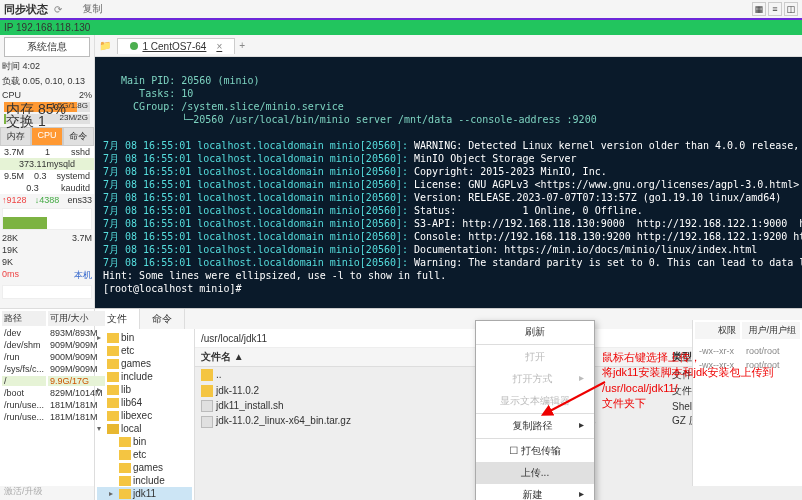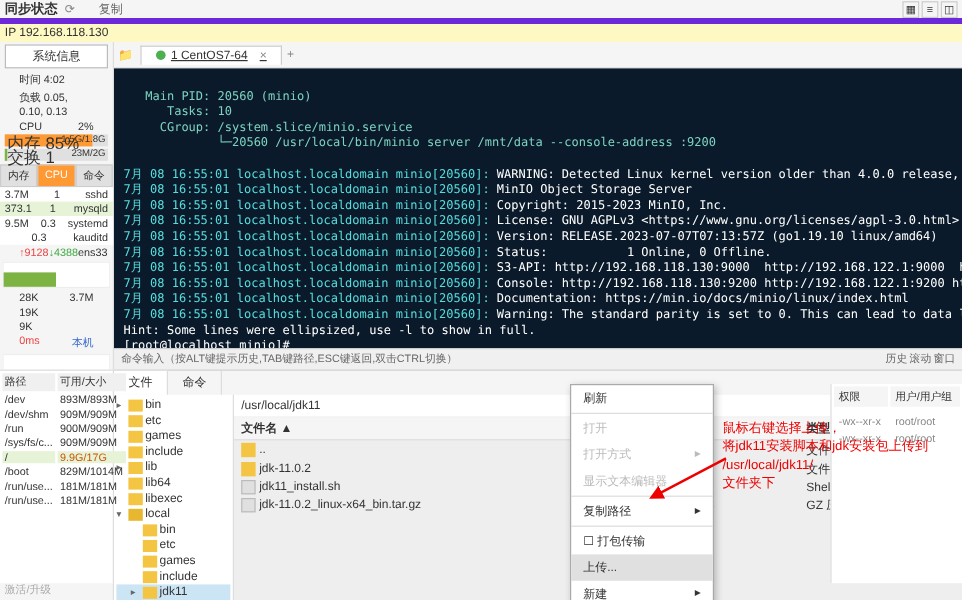--- a/index.html
+++ b/index.html
@@ -1,28 +1,28 @@
 <!DOCTYPE html>
 <html><head>
 <meta charset="utf-8">
 <style>
 *{box-sizing:border-box;margin:0;padding:0;}
 body{font-family:"Microsoft YaHei",Arial,sans-serif;font-size:10px;overflow:hidden;background:#f0f0f0;color:#333;}
 .app{width:802px;height:500px;display:flex;flex-direction:column;background:#eee;position:relative;}
-.topbar{height:20px;background:#f5f5f5;display:flex;align-items:center;padding:0 4px;border-bottom:5px solid #6d28d9;}
+.topbar{height:20px;background:#f5f5f5;display:flex;align-items:center;padding:0 4px;border-bottom:2px solid #6d28d9;}
 .topbar .status{font-weight:bold;font-size:11px;}
 .topbar .copy{margin-left:20px;color:#666;}
 .topbar .right{margin-left:auto;display:flex;gap:2px;}
 .tbicon{width:14px;height:14px;border:1px solid #ccc;display:flex;align-items:center;justify-content:center;font-size:9px;}
 .main{flex:1;display:flex;overflow:hidden;}
 .sidebar{width:95px;background:#f5f5f5;border-right:1px solid #ddd;font-size:9px;display:flex;flex-direction:column;}
-.ipline{padding:2px 4px;background:#fef9c3;}
+.ipline{padding:2px 4px;background:#22c55e;}
 .sysinfo-btn{margin:2px 4px;padding:2px 6px;border:1px solid #bbb;background:#fff;font-size:10px;text-align:center;}
-.stat-row{display:flex;justify-content:space-between;padding:1px 16px;}
-.stat-row.hl{background:#e6f3d6;}
+.stat-row{display:flex;justify-content:space-between;padding:1px 2px;}
+.stat-row.hl{background:#e6f3d6;justify-content:center;}
 .bar{height:10px;background:#e0e0e0;position:relative;margin:1px 4px;}
 .bar-fill{height:100%;background:#ff9933;}
 .bar-fill.green{background:#7cb342;}
 .bar-txt{position:absolute;left:2px;top:-1px;font-size:14px;}
 .tabs{display:flex;margin-top:2px;}
 .tab{flex:1;text-align:center;padding:2px;background:#e0e0e0;font-size:9px;border:1px solid #ccc;}
 .tab.active{background:#ff9933;color:#fff;}
 .proclist{background:#fff;}
 .proc-row{display:flex;justify-content:space-between;padding:1px 4px;font-size:9px;}
 .net-graph{height:22px;background:#fff;margin:2px;position:relative;border:1px solid #eee;}
@@ -55,29 +55,29 @@
 .fm-files{flex:1;display:flex;flex-direction:column;}
 .fm-path{padding:2px 6px;background:#fff;font-size:10px;border-bottom:1px solid #eee;display:flex;align-items:center;}
 .fm-path .rt{margin-left:auto;display:flex;gap:4px;color:#888;}
 .file-tbl{width:100%;font-size:10px;border-collapse:collapse;}
 .file-tbl th{background:#f5f5f5;text-align:left;padding:2px 6px;font-weight:bold;border-bottom:1px solid #ddd;}
 .file-tbl td{padding:1px 6px;}
 .file-ico{width:12px;height:12px;display:inline-block;vertical-align:middle;margin-right:3px;}
 .file-ico.fold{background:#f4c542;}
 .file-ico.file{background:#e0e0e0;border:1px solid #bbb;}
 .ctx-menu{position:absolute;left:475px;top:320px;width:120px;background:#fff;border:1px solid #aaa;box-shadow:2px 2px 6px rgba(0,0,0,0.25);font-size:10px;z-index:10;}
-.ctx-item{padding:4px 10px;color:#333;}
+.ctx-item{padding:4px 10px;color:#333;text-align:center;}
 .ctx-item.dis{color:#bbb;}
 .ctx-item.hl{background:#e0e0e0;}
 .ctx-sep{height:1px;background:#ddd;margin:1px 0;}
 .annotation{position:absolute;left:602px;top:350px;color:#e00;font-size:11px;z-index:12;line-height:1.4;}
 .arrow-svg{position:absolute;left:540px;top:380px;z-index:11;}
 .footer-act{position:absolute;bottom:0;left:0;font-size:9px;color:#aaa;padding:2px 4px;}
 .right-panel{position:absolute;right:0;top:320px;bottom:14px;width:110px;background:#fff;border-left:1px solid #ddd;font-size:9px;z-index:5;}
-.right-panel th{background:#f5f5f5;text-align:left;padding:2px 4px;font-weight:normal;}
+.right-panel th{background:#f5f5f5;text-align:right;padding:2px 4px;font-weight:normal;}
 .right-panel td{padding:1px 4px;color:#888;}
 </style>
 </head>
 <body>
 
 <div class="app">
   <div class="topbar">
     <span class="status">同步状态</span>
     <span style="margin-left:6px;color:#888;">⟳</span>
     <span class="copy">复制</span>
@@ -188,28 +188,20 @@
 <span class="t-cyan">7月 08 16:55:01 localhost.localdomain minio[20560]:</span><span class="t-white"> S3-API: http://192.168.118.130:9000  http://192.168.122.1:9000  http://127.0.0.1:9000</span>
 <span class="t-cyan">7月 08 16:55:01 localhost.localdomain minio[20560]:</span><span class="t-white"> Console: http://192.168.118.130:9200 http://192.168.122.1:9200 http://127.0.0.1:9200</span>
 <span class="t-cyan">7月 08 16:55:01 localhost.localdomain minio[20560]:</span><span class="t-white"> Documentation: https://min.io/docs/minio/linux/index.html</span>
 <span class="t-cyan">7月 08 16:55:01 localhost.localdomain minio[20560]:</span><span class="t-white"> Warning: The standard parity is set to 0. This can lead to data loss.</span>
 <span class="t-white">Hint: Some lines were ellipsized, use -l to show in full.</span>
 <span class="t-white">[root@localhost minio]#</span>
 
 
     
 █
-      </div>
-      <div class="term-footer">
-        <span>命令输入（按ALT键提示历史,TAB键路径,ESC键返回,双击CTRL切换）</span>
-        <div class="rt">
-          <span>历史</span>
-          <span>滚动</span>
-          <span>窗口</span>
-        </div>
       </div>
 
       <div class="fm">
         <div class="fm-main">
           <div class="fm-tabs">
             <div class="fm-tab active">文件</div>
             <div class="fm-tab">命令</div>
           </div>
           <div class="fm-body">
             <div class="fm-tree">

